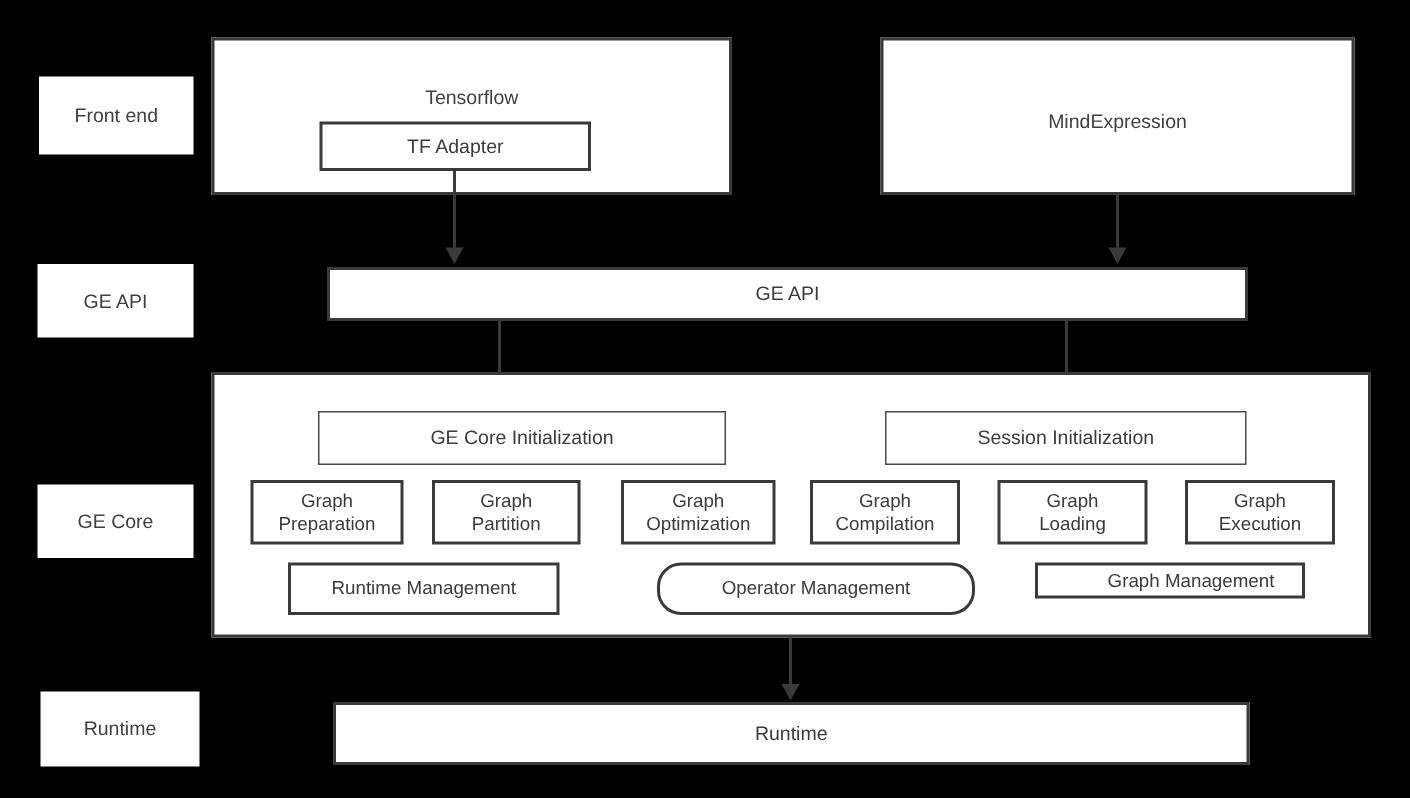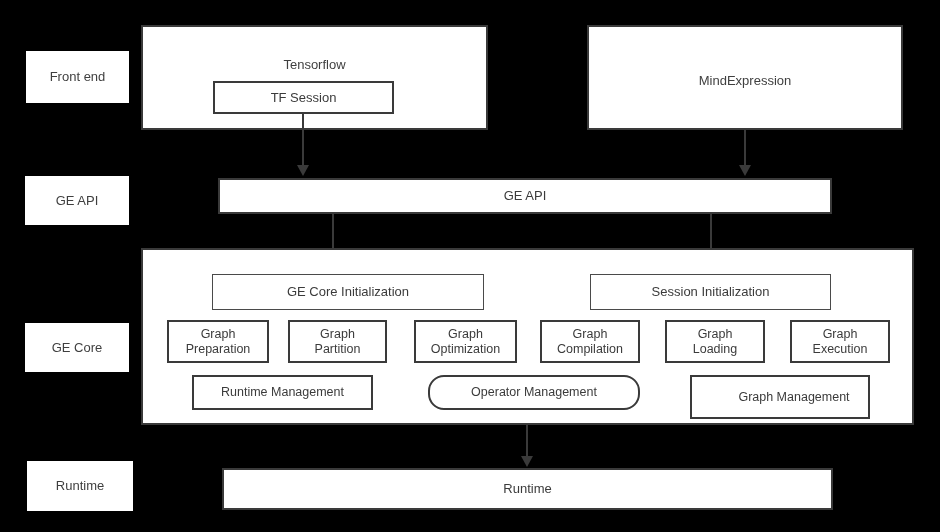--- a/index.html
+++ b/index.html
@@ -92,21 +92,21 @@
     <span>GE Core</span>
   </div>
   <div class="box layer-label" style="left:27px; top:461px; width:106px; height:50px;">
     <span>Runtime</span>
   </div>
 
   <div class="box outer" style="left:141px; top:25px; width:347px; height:105px;">
     <div class="outer-title">Tensorflow</div>
   </div>
   <div class="box plain" style="left:213px; top:81px; width:181px; height:33px;">
-    <span>TF Session</span>
+    <span>TF Adapter</span>
   </div>
 
   <div class="box outer" style="left:587px; top:25px; width:316px; height:105px;">
     <div class="outer-title" style="margin-top:46px;">MindExpression</div>
   </div>
 
   <div class="conn" style="left:302px; top:113px; height:54px;"></div>
   <div class="arrowhead" style="left:297px; top:165px;"></div>
 
   <div class="conn" style="left:744px; top:130px; height:37px;"></div>
@@ -152,24 +152,24 @@
 Loading</span>
   </div>
   <div class="box plain small" style="left:790px; top:320px; width:100px; height:43px;">
     <span>Graph
 Execution</span>
   </div>
 
   <div class="box plain small" style="left:192px; top:375px; width:181px; height:35px;">
     <span>Runtime Management</span>
   </div>
-  <div class="box plain small" style="left:428px; top:375px; width:212px; height:35px;border-radius:16px;">
+  <div class="box plain small" style="left:438px; top:375px; width:212px; height:35px;border-radius:16px;">
     <span>Operator Management</span>
   </div>
-  <div class="box plain small" style="left:690px; top:375px; width:180px; height:44px;padding-left:28px;">
+  <div class="box plain small" style="left:690px; top:375px; width:180px; height:24px;padding-left:28px;">
     <span>Graph Management</span>
   </div>
 
   <div class="conn" style="left:526px; top:425px; height:33px;"></div>
   <div class="arrowhead" style="left:521px; top:456px;"></div>
 
   <div class="box bar" style="left:222px; top:468px; width:611px; height:42px;">
     <span>Runtime</span>
   </div>
 

